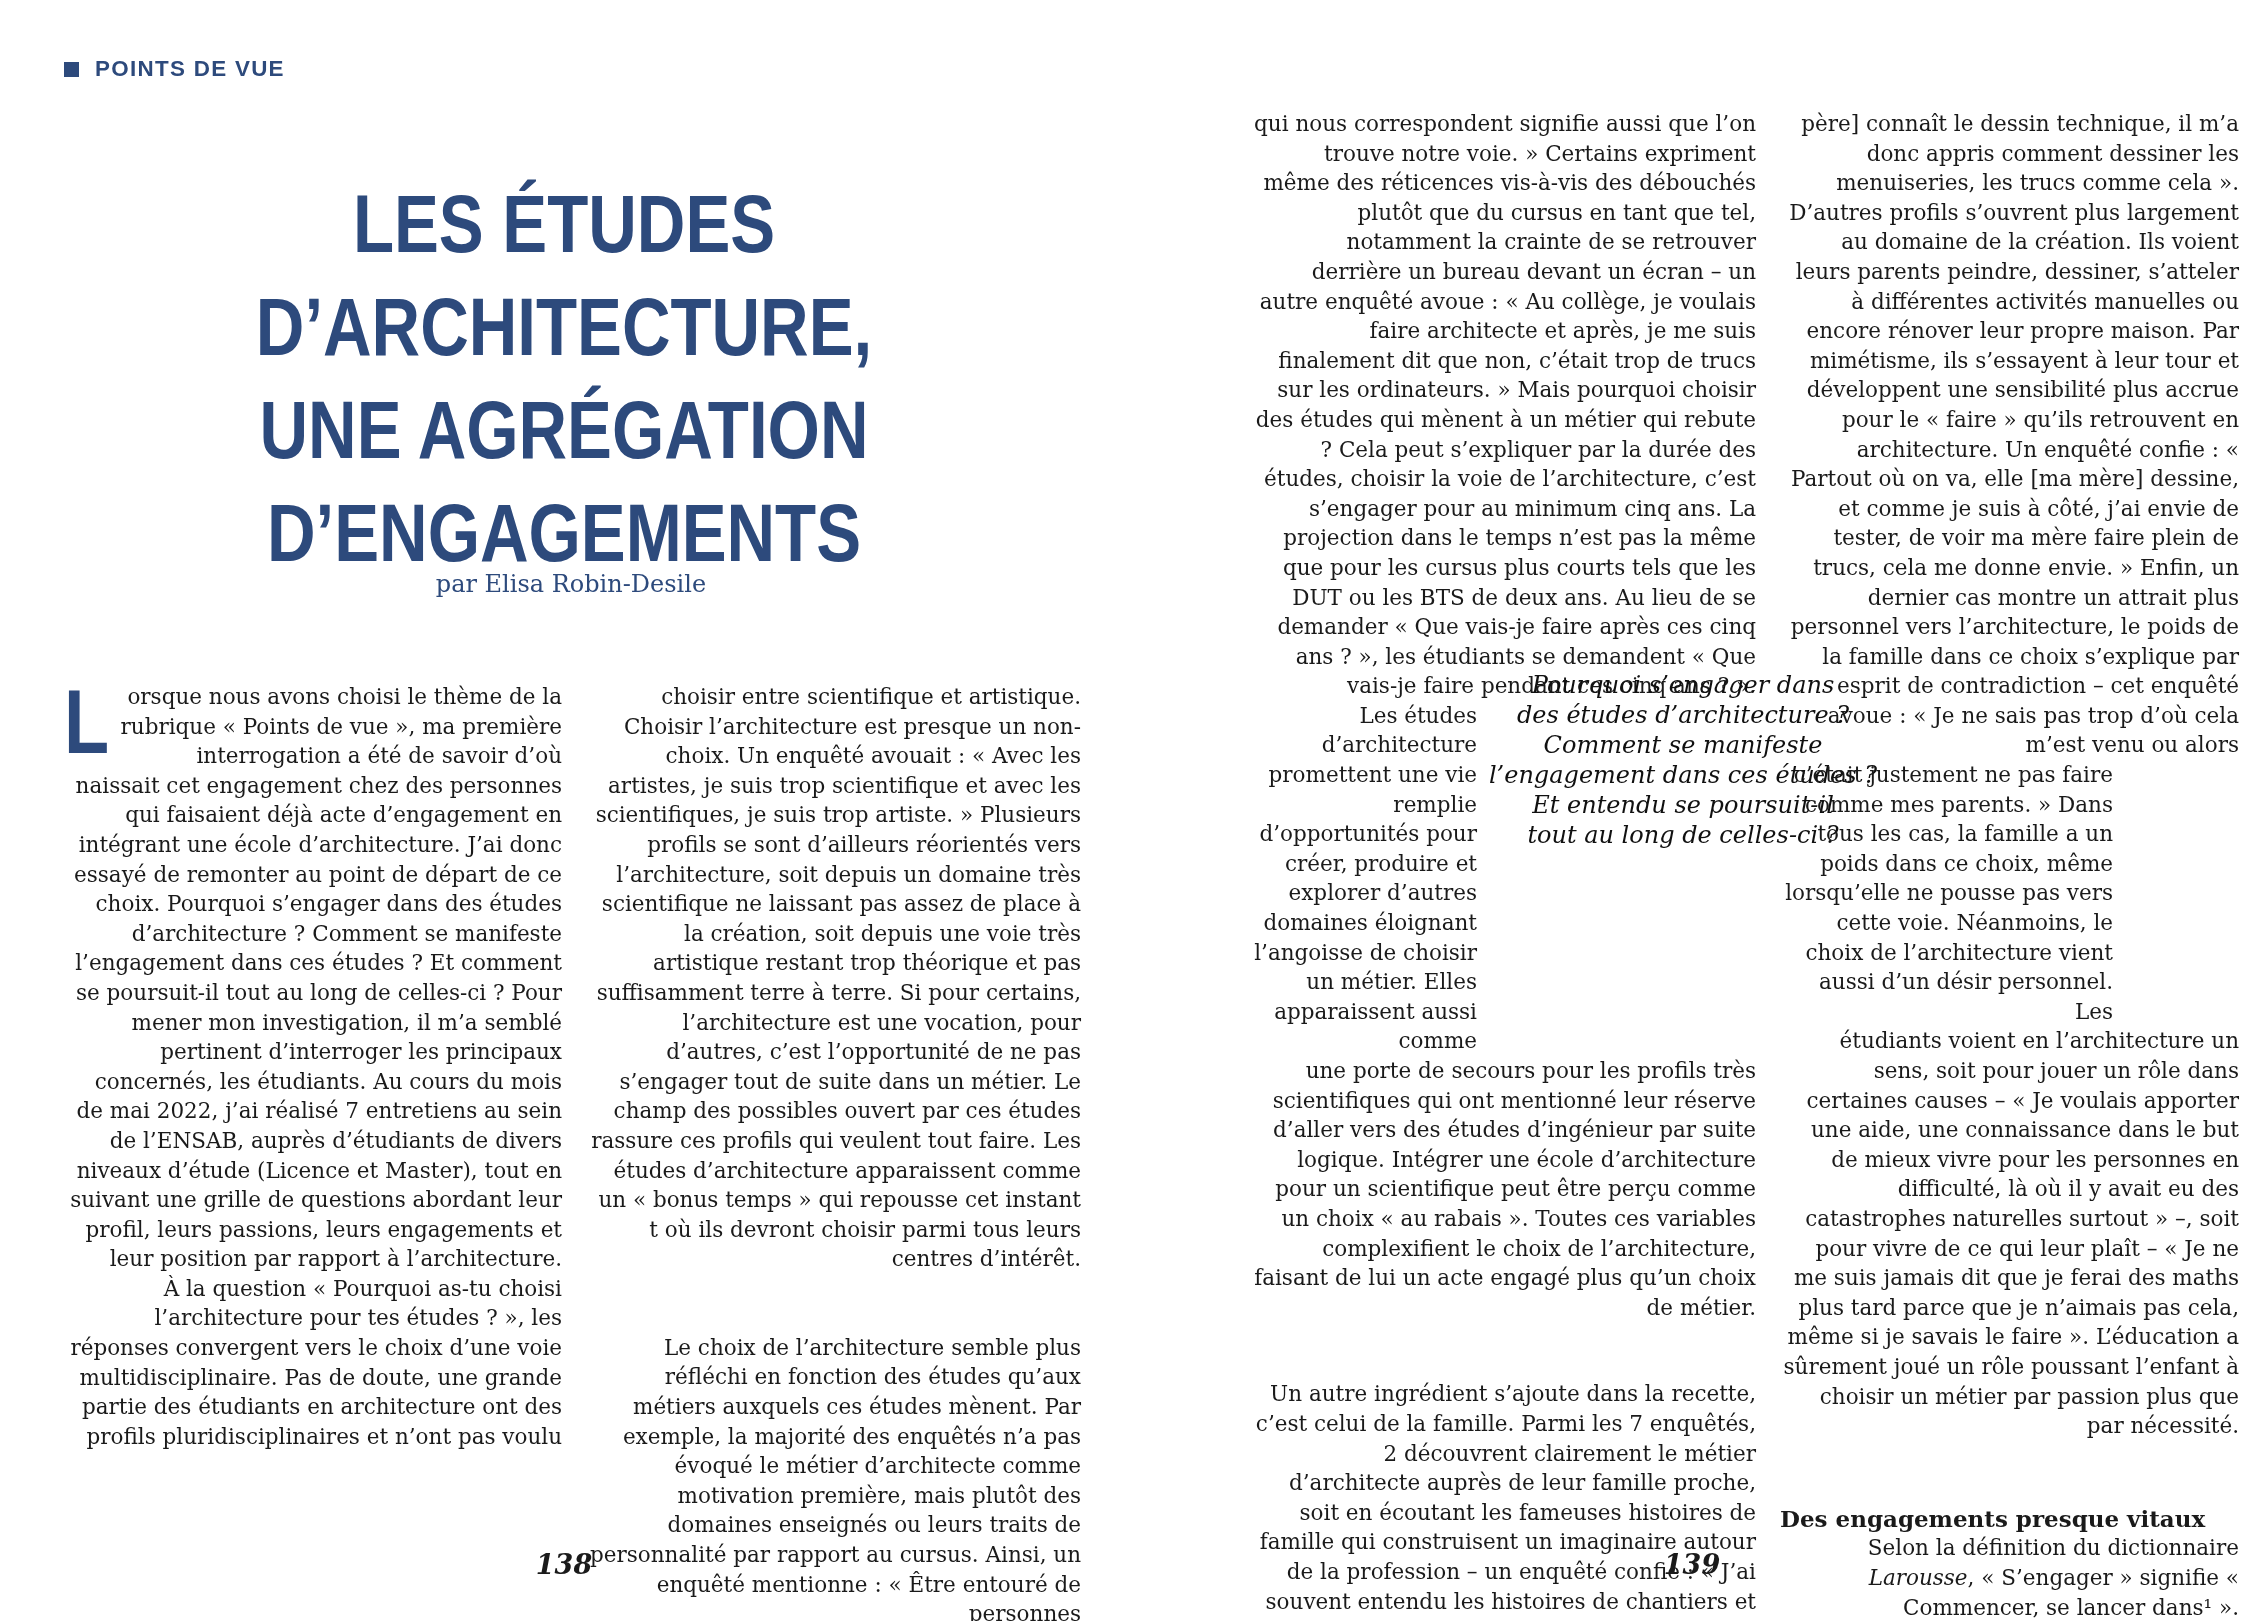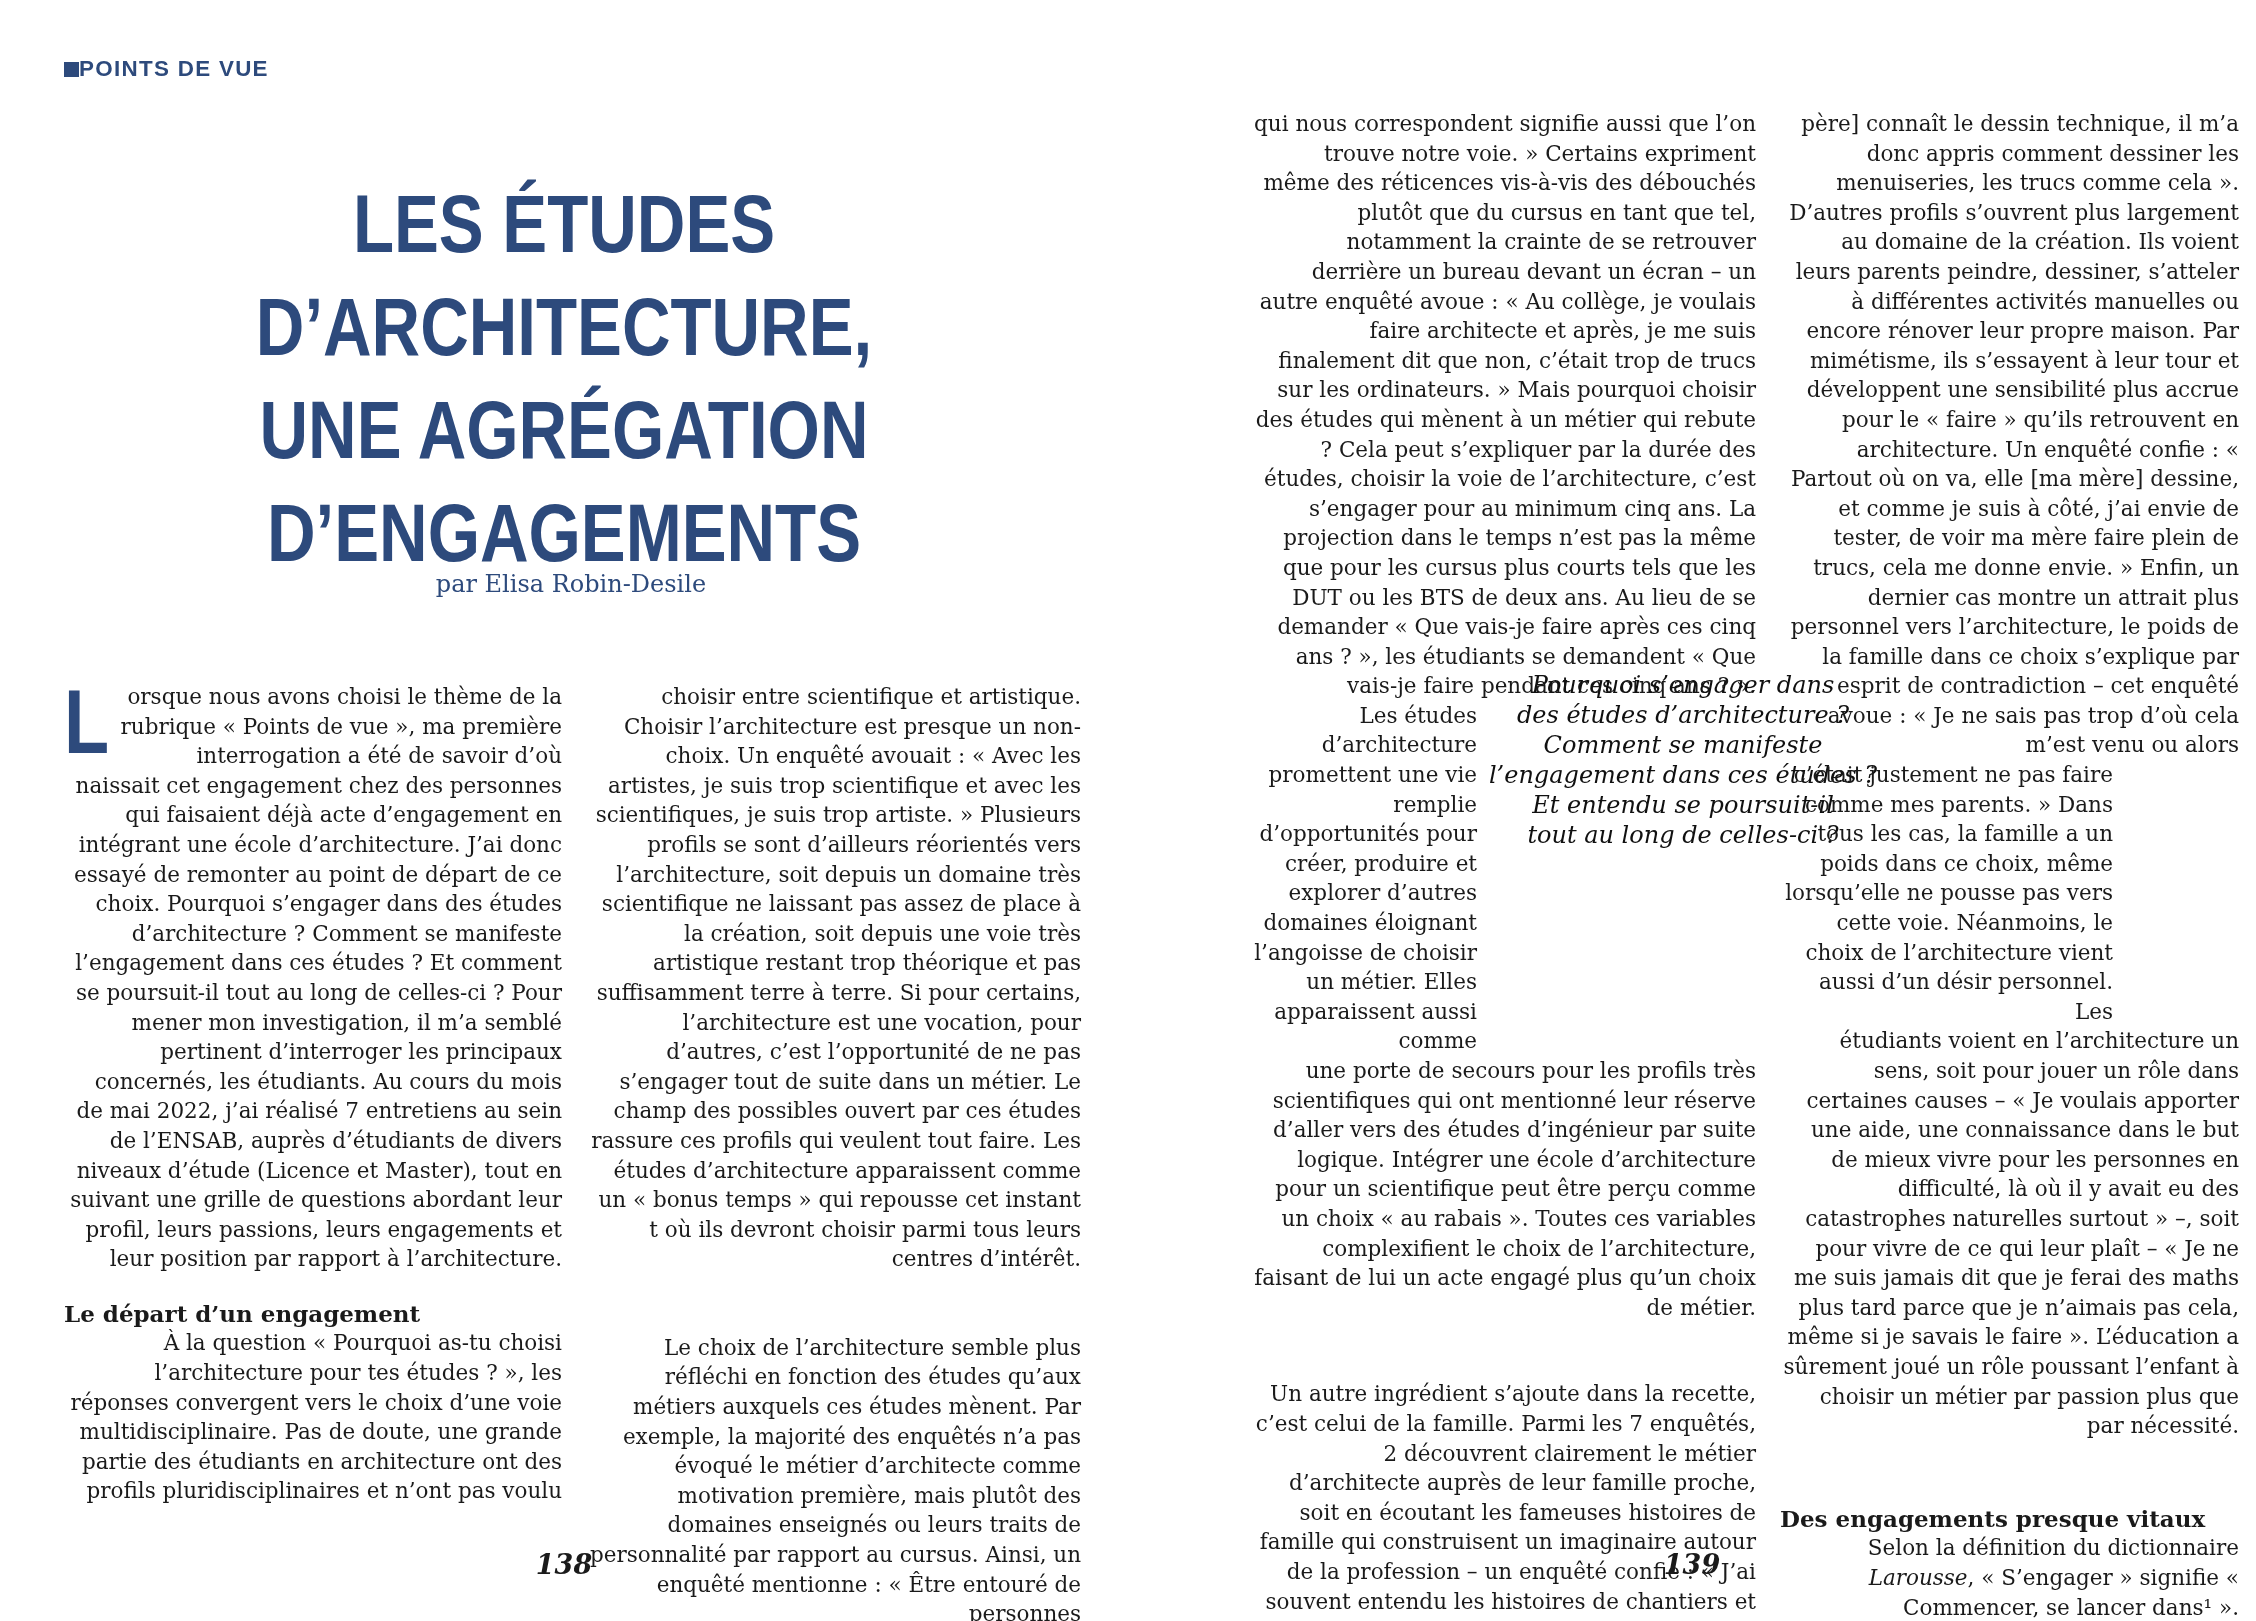--- a/index.html
+++ b/index.html
@@ -9,21 +9,21 @@
     background:#ffffff;
     overflow:hidden;
     font-family:"DejaVu Serif","Liberation Serif",serif;
     color:#1a1a1a;
   }
   .page{position:absolute;top:0;height:100%;}
   .page-left{left:0;width:1128px;}
   .page-right{left:1128px;width:1128px;}
 
   
-  .kicker{position:absolute;left:64px;top:56px;display:flex;align-items:center;gap:0;}
+  .kicker{position:absolute;left:64px;top:56px;display:flex;align-items:center;gap:16px;}
   .kicker-square{width:15px;height:15px;background:#2d4a7c;}
   .kicker-text{
     font-family:"Liberation Sans",sans-serif;font-weight:bold;
     font-size:22.4px;letter-spacing:1.3px;color:#2d4a7c;
   }
 
   
   .title{
     position:absolute;left:49px;top:172px;width:1030px;
     text-align:center;color:#2d4a7c;
@@ -95,21 +95,20 @@
       <div>LES ÉTUDES</div>
       <div>D’ARCHITECTURE,</div>
       <div>UNE AGRÉGATION</div>
       <div>D’ENGAGEMENTS</div>
     </div>
 
     <div class="byline">par Elisa Robin-Desile</div>
 
     <div class="col col1">
       <p><span class="dropcap">L</span><span>orsque nous avons choisi le thème de la rubrique « Points de vue », ma première interrogation a été de savoir d’où naissait cet engagement chez des personnes qui faisaient déjà acte d’engagement en intégrant une école d’architecture. J’ai donc essayé de remonter au point de départ de ce choix. Pourquoi s’engager dans des études d’architecture ? Comment se manifeste l’engagement dans ces études ? Et comment se poursuit-il tout au long de celles-ci ? Pour mener mon investigation, il m’a semblé pertinent d’interroger les principaux concernés, les étudiants. Au cours du mois de mai 2022, j’ai réalisé 7 entretiens au sein de l’ENSAB, auprès d’étudiants de divers niveaux d’étude (Licence et Master), tout en suivant une grille de questions abordant leur profil, leurs passions, leurs engagements et leur position par rapport à l’architecture.</span></p>
-      <h3>Le départ d’un engagement</h3>
       <p>À la question « Pourquoi as-tu choisi l’architecture pour tes études ? », les réponses convergent vers le choix d’une voie multidisciplinaire. Pas de doute, une grande partie des étudiants en architecture ont des profils pluridisciplinaires et n’ont pas voulu</p>
     </div>
 
     <div class="col col2">
       <p>choisir entre scientifique et artistique. Choisir l’architecture est presque un non-choix. Un enquêté avouait : « Avec les artistes, je suis trop scientifique et avec les scientifiques, je suis trop artiste. » Plusieurs profils se sont d’ailleurs réorientés vers l’architecture, soit depuis un domaine très scientifique ne laissant pas assez de place à la création, soit depuis une voie très artistique restant trop théorique et pas suffisamment terre à terre. Si pour certains, l’architecture est une vocation, pour d’autres, c’est l’opportunité de ne pas s’engager tout de suite dans un métier. Le champ des possibles ouvert par ces études rassure ces profils qui veulent tout faire. Les études d’architecture apparaissent comme un « bonus temps » qui repousse cet instant t où ils devront choisir parmi tous leurs centres d’intérêt.</p>
       <p class="para2">Le choix de l’architecture semble plus réfléchi en fonction des études qu’aux métiers auxquels ces études mènent. Par exemple, la majorité des enquêtés n’a pas évoqué le métier d’architecte comme motivation première, mais plutôt des domaines enseignés ou leurs traits de personnalité par rapport au cursus. Ainsi, un enquêté mentionne : « Être entouré de personnes</p>
     </div>
 
     <div class="pagenum">138</div>
   </div>

